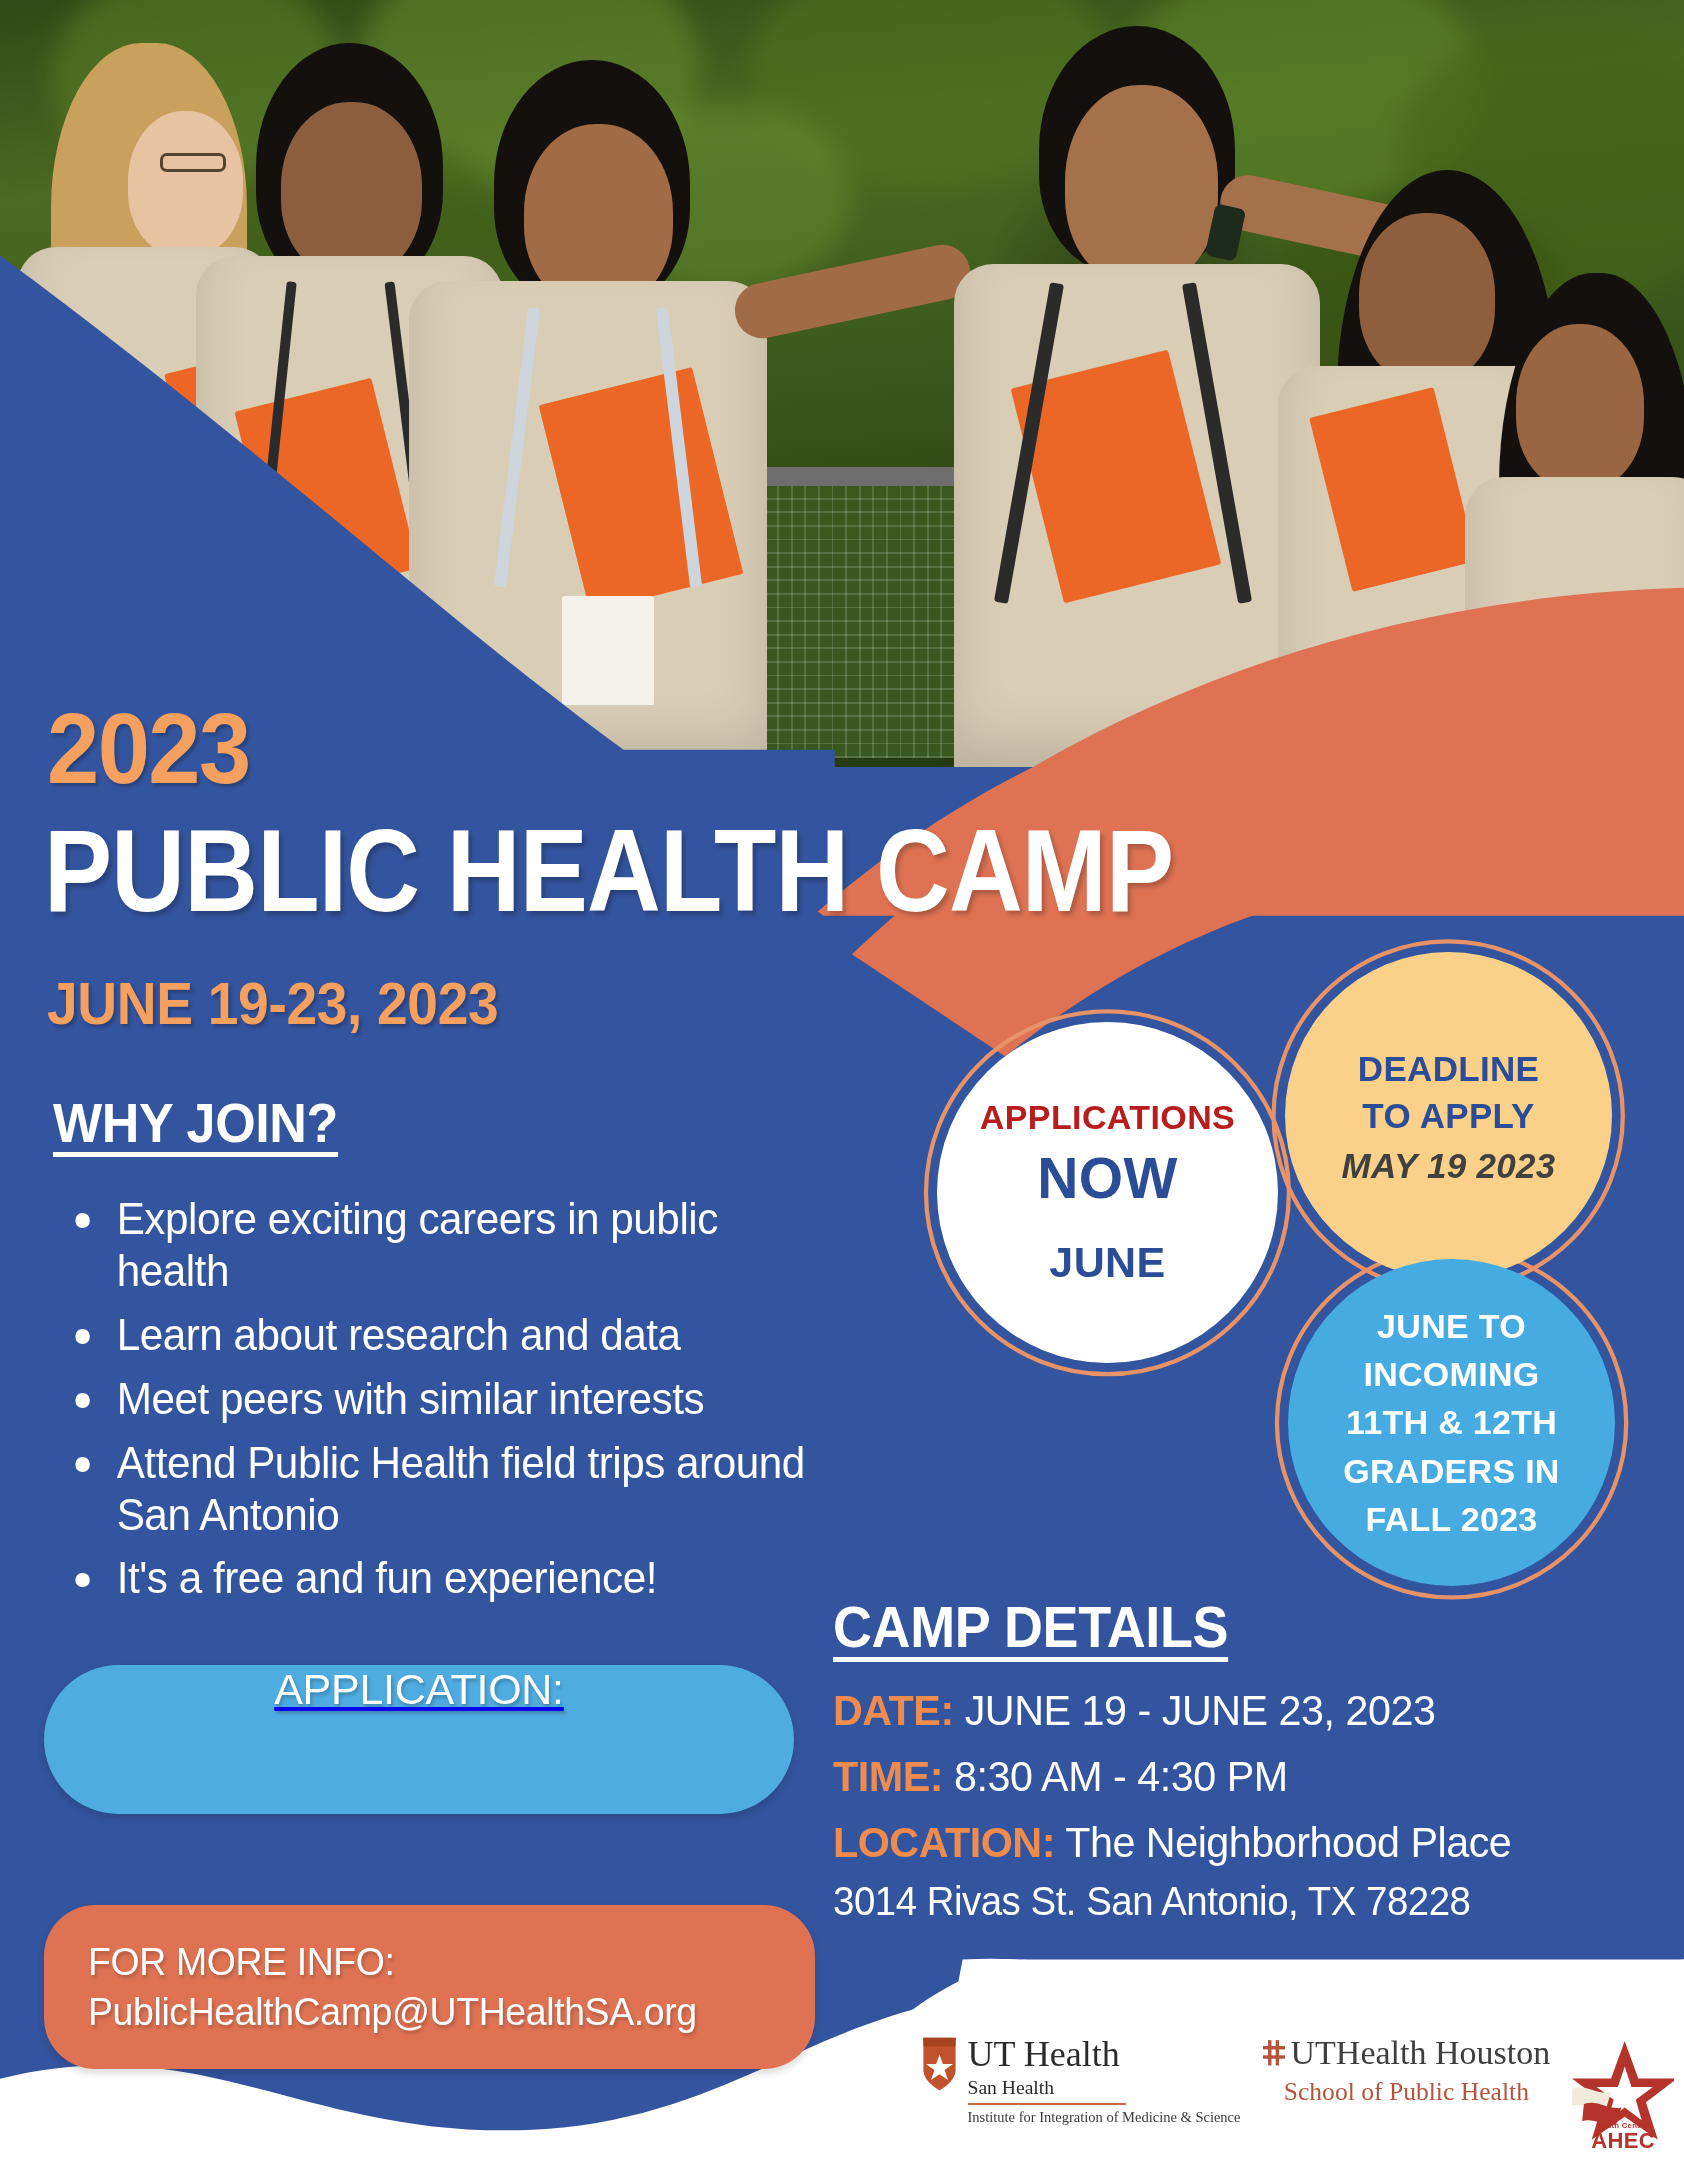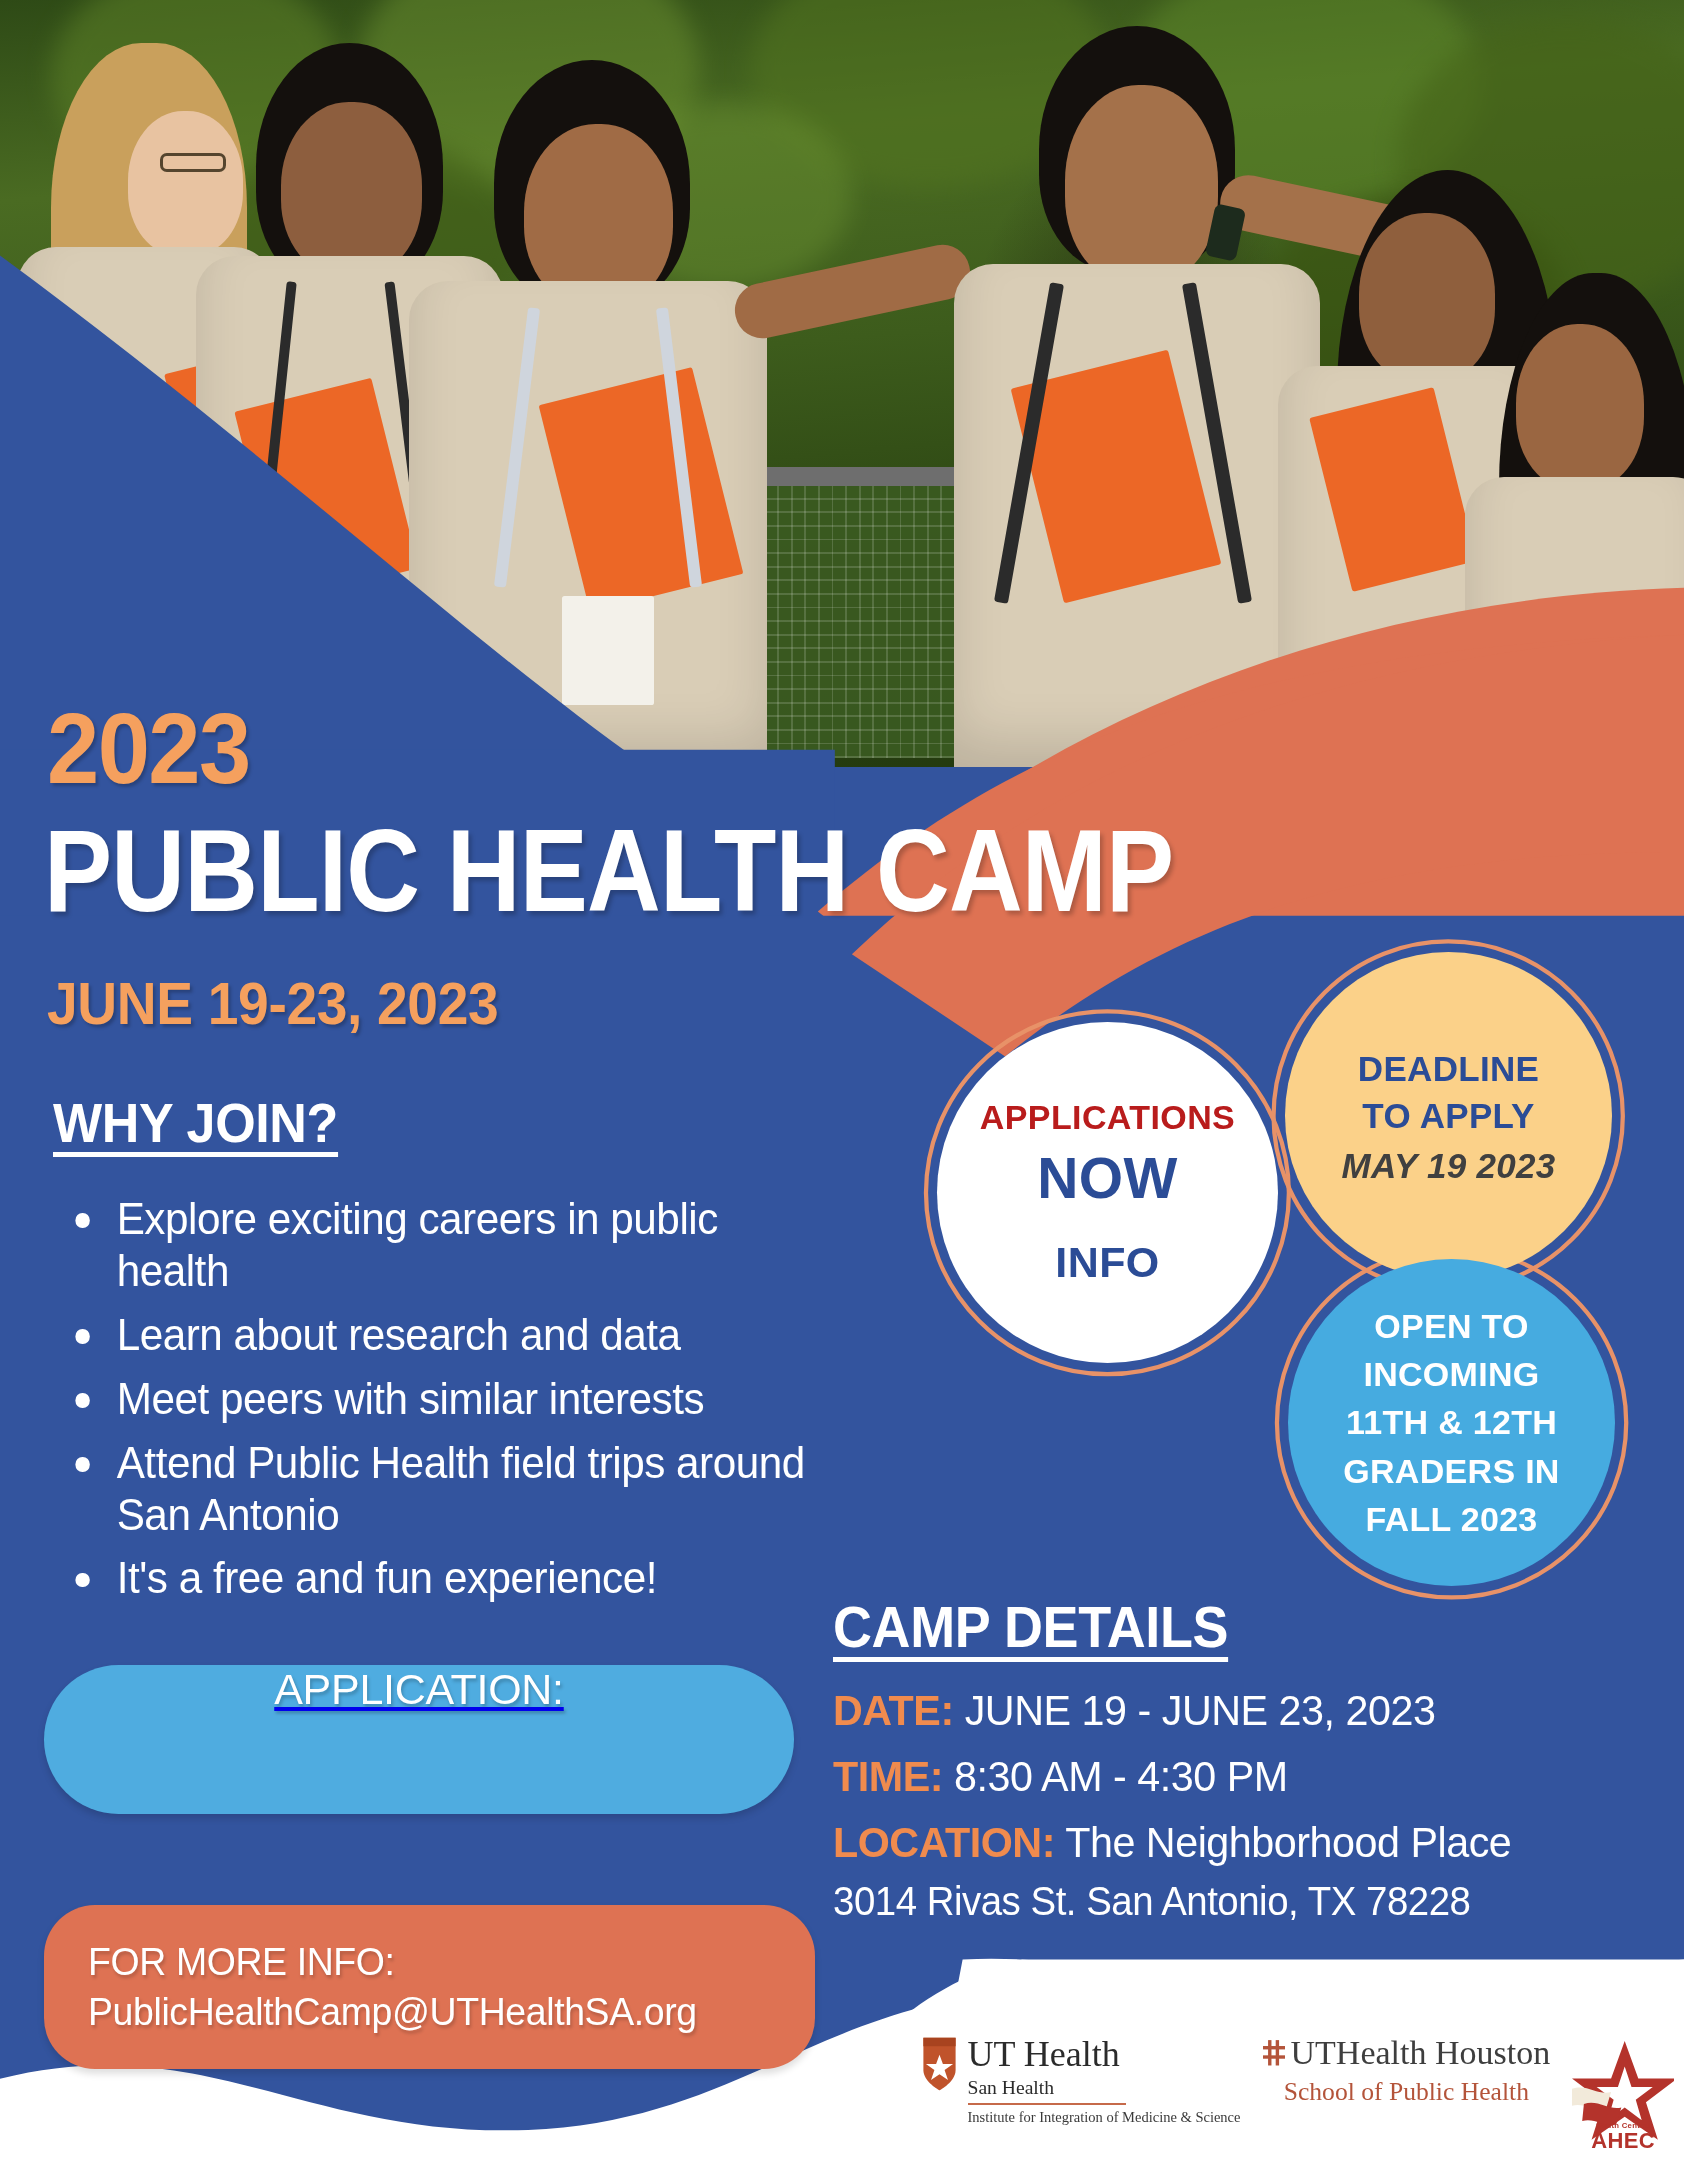--- a/index.html
+++ b/index.html
@@ -285,31 +285,31 @@
     <path d="M900,2560 C980,2440 1060,2330 1200,2300 L1978,2300 L1978,2560 Z" fill="#FFFFFF"></path>
 
     <circle cx="1300" cy="1400" r="213" fill="none" stroke="#E89268" stroke-width="5"></circle>
     <circle cx="1700" cy="1310" r="205" fill="none" stroke="#E89268" stroke-width="5"></circle>
     <circle cx="1704" cy="1670" r="205" fill="none" stroke="#E89268" stroke-width="5"></circle>
   </svg>
 
   <div class="badge badge-white">
     <div class="l1">APPLICATIONS</div>
     <div class="l2">NOW</div>
-    <div class="l3">INFO</div>
+    <div class="l3">JUNE</div>
   </div>
 
   <div class="badge badge-yellow">
     <div class="l1">DEADLINE</div>
     <div class="l1">TO APPLY</div>
     <div class="l2">MAY 19 2023</div>
   </div>
 
   <div class="badge badge-blue">
-    <div class="ln">OPEN TO</div>
+    <div class="ln">JUNE TO</div>
     <div class="ln">INCOMING</div>
     <div class="ln">11TH &amp; 12TH</div>
     <div class="ln">GRADERS IN</div>
     <div class="ln">FALL 2023</div>
   </div>
 
   <div class="year">2023</div>
   <div class="headline">PUBLIC HEALTH CAMP</div>
   <div class="daterange">JUNE 19-23, 2023</div>
 

